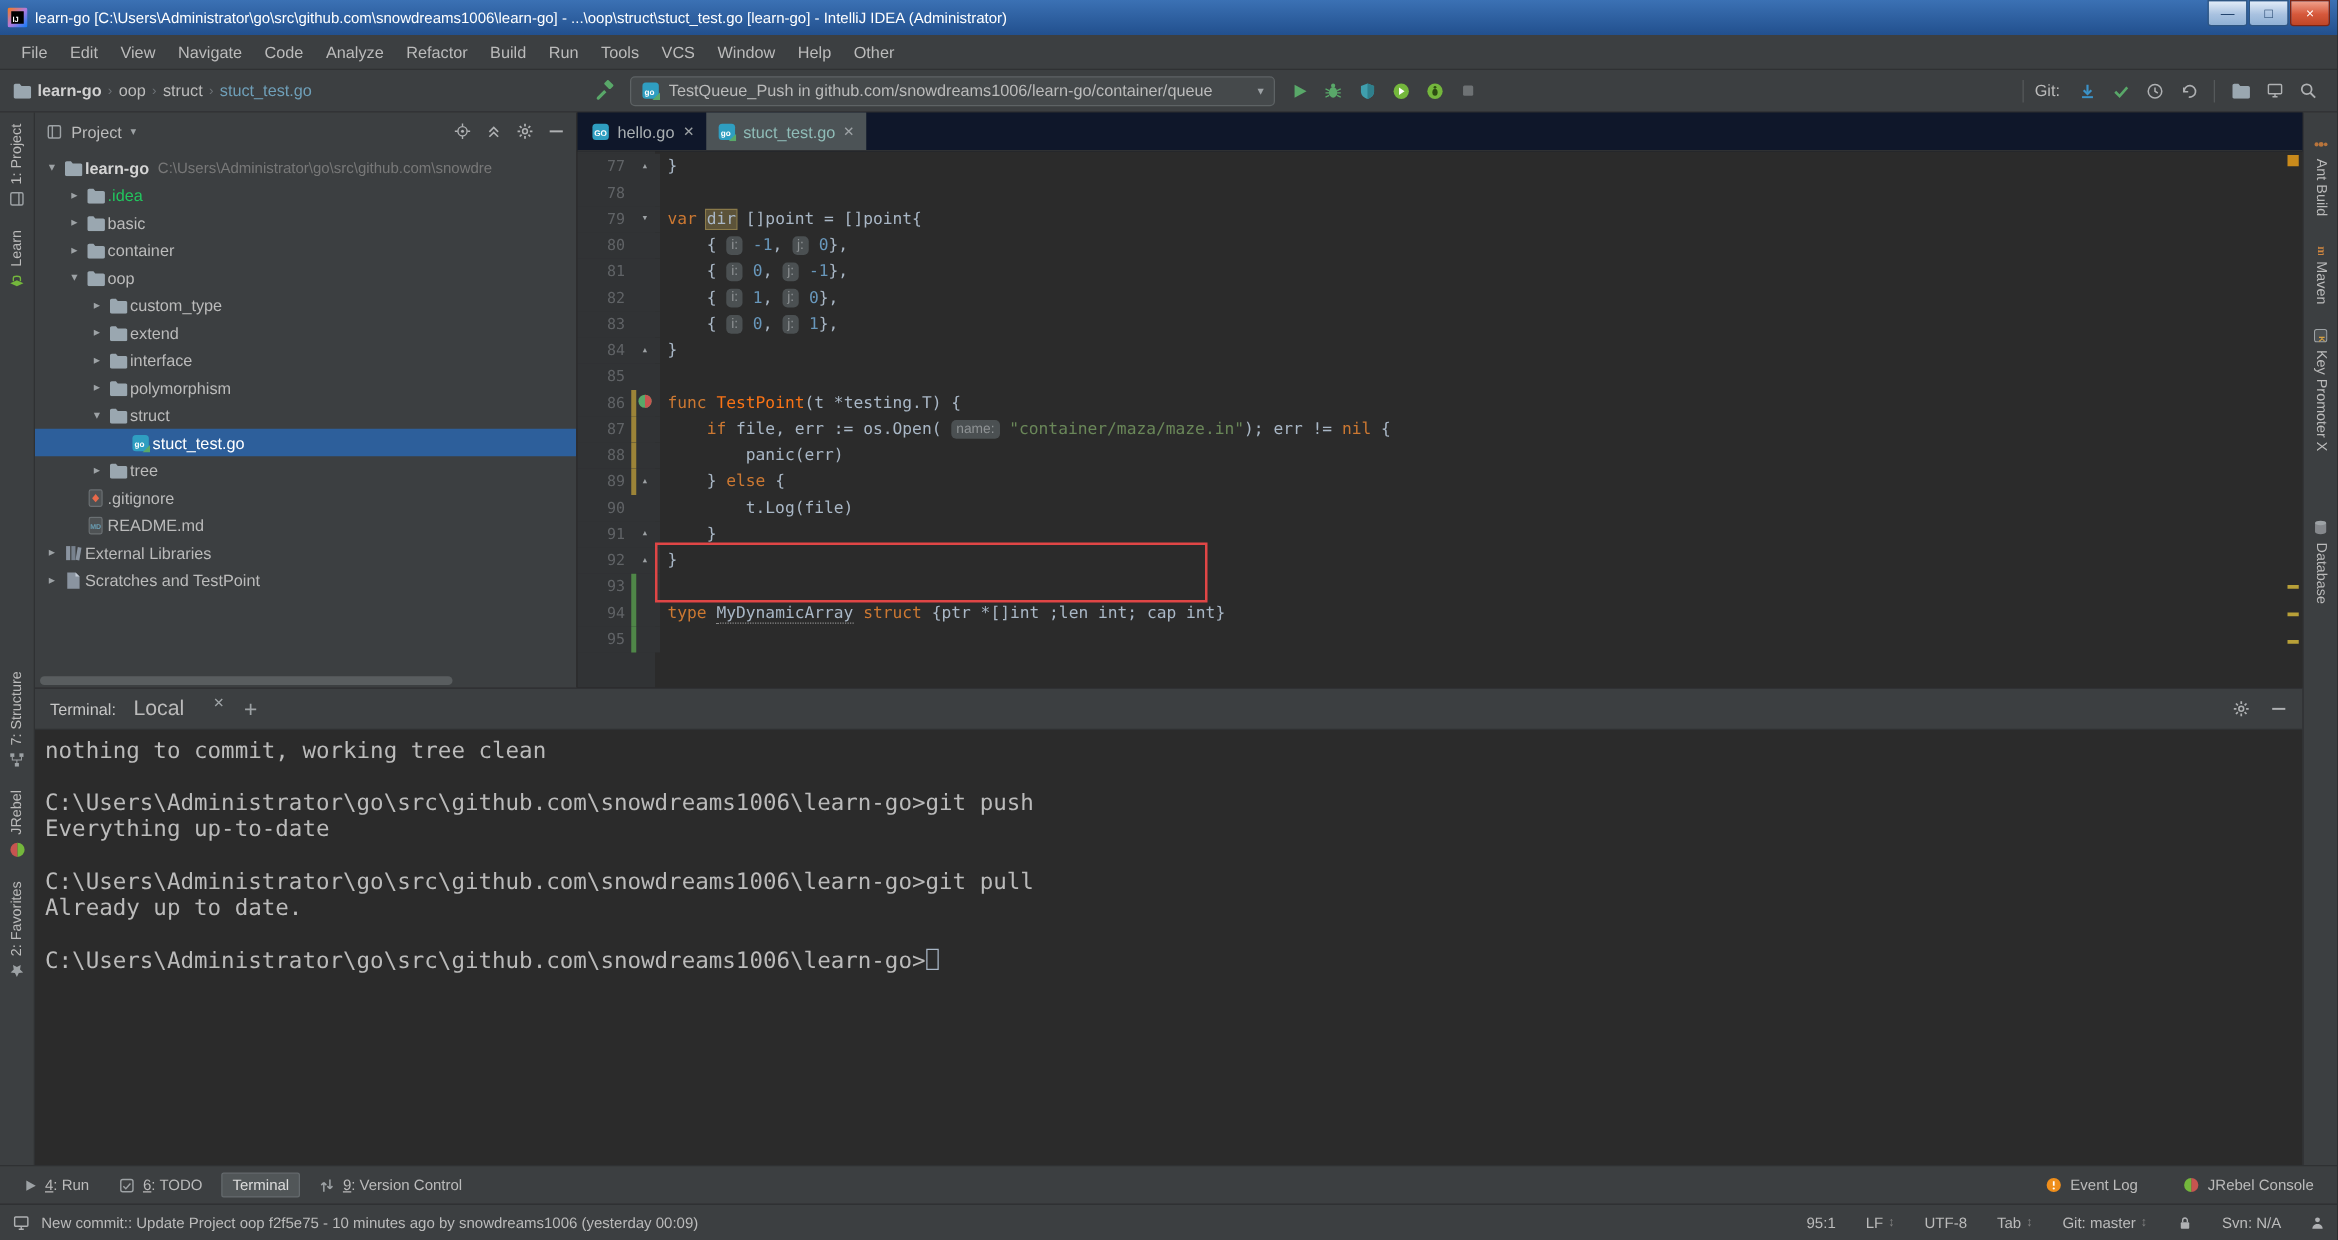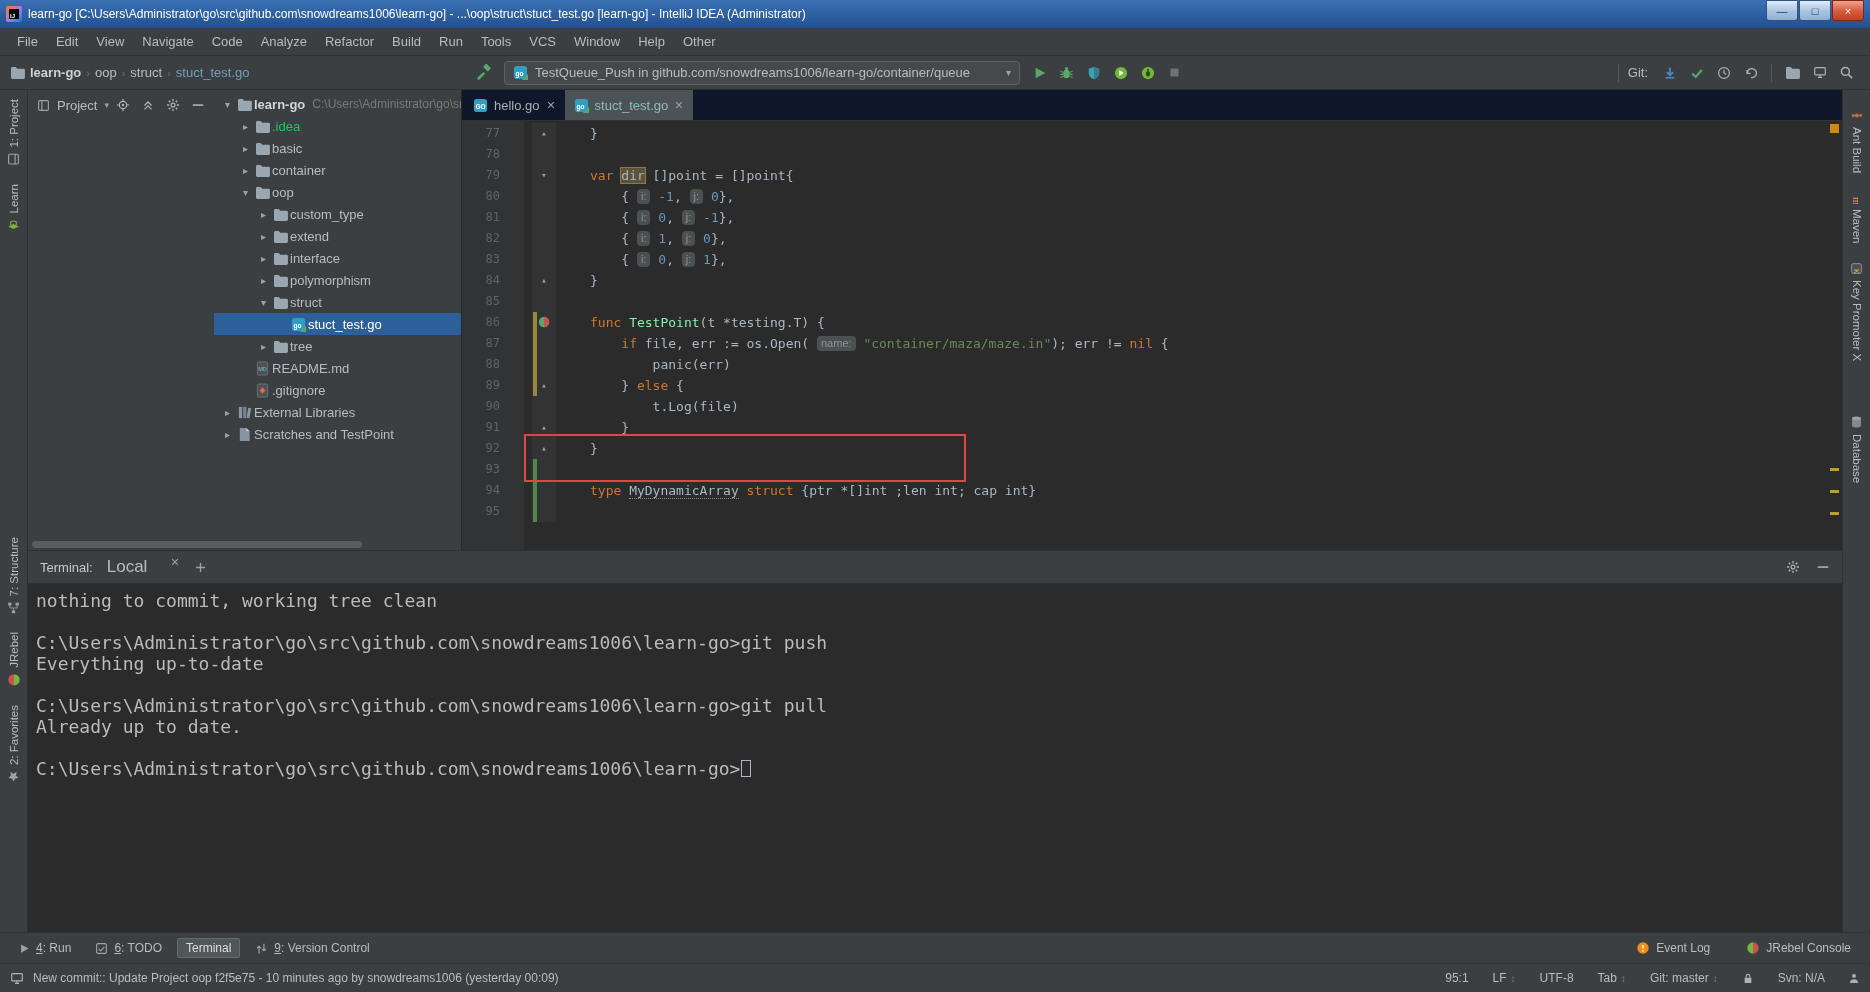--- a/index.html
+++ b/index.html
@@ -48,21 +48,21 @@
   .stripe.left .stripe-item{transform:rotate(180deg);}
   .s-spacer{flex:1;}
   .s-pad{height:140px;flex:0 0 auto;}
   .gap-top{margin-top:36px;}
 
   .center{flex:1;display:flex;flex-direction:column;min-width:0;}
   .main-split{height:460px;flex:0 0 auto;display:flex;min-height:0;}
 
   
   .project-panel{width:433px;flex:0 0 auto;background:#3c3f41;border-right:1px solid #282828;
-    display:flex;flex-direction:row;position:relative;overflow:hidden;}
+    display:flex;flex-direction:column;position:relative;overflow:hidden;}
   .pp-header{height:30px;flex:0 0 auto;display:flex;align-items:center;gap:7px;padding:0 9px;
     color:#bbbbbb;font-size:13px;}
   .pp-caret{color:#9da2a5;font-size:9px;}
   .pp-icons{margin-left:auto;display:flex;gap:11px;align-items:center;}
   .pp-icons .icon{cursor:pointer;}
   .tree{flex:1;overflow:hidden;padding-top:3px;}
   .tree-row{height:22px;display:flex;align-items:center;color:#bbbbbb;font-size:13px;white-space:nowrap;cursor:pointer;overflow:hidden;}
   .tree-row.selected{background:#2d5f9b;color:#fff;}
   .tree-arrow{width:15px;flex:0 0 auto;text-align:center;color:#9da2a5;font-size:10px;}
   .tree-ico{width:19px;flex:0 0 auto;display:flex;justify-content:center;}
@@ -73,32 +73,32 @@
 
   
   .editor{flex:1;min-width:0;background:#2b2b2b;display:flex;flex-direction:column;position:relative;}
   .tabbar{height:30px;flex:0 0 auto;background:#0f172a;border-bottom:1px solid #2f3133;
     display:flex;align-items:stretch;padding-left:2px;}
   .tab{display:flex;align-items:center;gap:6px;padding:0 9px;color:#a9afb2;font-size:13px;cursor:pointer;}
   .tab.active{background:#4c5356;color:#8fbcb7;}
   .tab-close{display:inline-flex;cursor:pointer;}
   .code-scroll{flex:1;position:relative;font-family:"DejaVu Sans Mono",monospace;font-size:13px;padding-top:2px;overflow:hidden;}
   .code-scroll::before{content:"";position:absolute;left:0;top:0;bottom:0;width:62px;background:#313335;}
-  .cl{display:flex;height:21px;line-height:21px;position:relative;gap:28px;}
+  .cl{display:flex;height:21px;line-height:21px;position:relative;}
   .ln{width:38px;flex:0 0 auto;text-align:right;padding-right:4px;color:#606366;font-size:12px;background:#313335;}
   .gut{width:24px;flex:0 0 auto;background:#313335;position:relative;display:flex;align-items:center;justify-content:center;}
   .vcs{position:absolute;left:1px;top:0;bottom:0;width:4px;}
   .vcs.mod{background:#9c8438;}
   .vcs.add{background:#4f8748;}
   .gicon{font-size:9px;color:#9da2a5;line-height:1;cursor:pointer;z-index:1;}
   .codetxt{white-space:pre;color:#a9b7c6;padding-left:6px;}
   .codetxt .k{color:#cc7832;}
   .codetxt .s{color:#6a8759;}
   .codetxt .n{color:#6897bb;}
-  .codetxt .f{color:#86efac;}
+  .codetxt .f{color:#f97316;}
   .codetxt .t{border-bottom:1px dotted #8a8a8a;}
   .codetxt .h{display:inline-block;background:#4b5052;color:#8e9294;border-radius:4px;font-size:11px;
     line-height:15px;padding:0 4px;vertical-align:1px;font-family:"Liberation Sans",sans-serif;}
   .codetxt .occ{background:#5c5339;outline:1px solid #8a7a4a;}
   .red-box{position:absolute;left:62px;top:344px;width:438px;height:44px;border:2px solid #e04646;pointer-events:none;}
   .mark-square{position:absolute;top:34px;right:3px;width:9px;height:9px;background:#c98a1b;cursor:pointer;}
   .mark-dash{position:absolute;right:3px;width:9px;height:3px;background:#b8a038;cursor:pointer;}
 
   
   .terminal{flex:1;min-height:0;background:#2b2b2b;border-top:1px solid #2f3133;display:flex;flex-direction:column;}
@@ -505,34 +505,34 @@
                     <path fill="#9aa7b0" d="M1 2.5C1 1.7 1.7 1 2.5 1h3.6l1.6 2h6.8c.8 0 1.5.7 1.5 1.5v8c0 .8-.7 1.5-1.5 1.5h-12C1.7 14 1 13.3 1 12.5z"></path>
                   </svg>
                 </span>
                 <span class="tree-label">tree</span>
               </div>
               <div class="tree-row" style="padding-left:24px">
                 <span class="tree-arrow"></span>
                 <span class="tree-ico">
                   <svg width="15" height="15" viewBox="0 0 16 16">
                     <rect x="2.5" y="1" width="11" height="14" rx="1.5" fill="#4e5254" stroke="#6b7073"></rect>
-                    <text x="8" y="11" text-anchor="middle" font-size="6" font-weight="bold" fill="#6a9fb5" font-family="Liberation Sans,sans-serif">MD</text>
-                  </svg>
-                </span>
-                <span class="tree-label">README.md</span>
+                    <path d="M8 4.5l3 3.5-3 3.5L5 8z" fill="#e8694a"></path>
+                  </svg>
+                </span>
+                <span class="tree-label">.gitignore</span>
               </div>
               <div class="tree-row" style="padding-left:24px">
                 <span class="tree-arrow"></span>
                 <span class="tree-ico">
                   <svg width="15" height="15" viewBox="0 0 16 16">
                     <rect x="2.5" y="1" width="11" height="14" rx="1.5" fill="#4e5254" stroke="#6b7073"></rect>
-                    <path d="M8 4.5l3 3.5-3 3.5L5 8z" fill="#e8694a"></path>
-                  </svg>
-                </span>
-                <span class="tree-label">.gitignore</span>
+                    <text x="8" y="11" text-anchor="middle" font-size="6" font-weight="bold" fill="#6a9fb5" font-family="Liberation Sans,sans-serif">MD</text>
+                  </svg>
+                </span>
+                <span class="tree-label">README.md</span>
               </div>
               <div class="tree-row" style="padding-left:6px">
                 <span class="tree-arrow">▸</span>
                 <span class="tree-ico">
                   <svg width="15" height="15" viewBox="0 0 16 16">
                     <rect x="2" y="2" width="3.5" height="12" fill="#8a94a0"></rect>
                     <rect x="6.5" y="2" width="3.5" height="12" fill="#77818d"></rect>
                     <rect x="11" y="3" width="3.2" height="11" fill="#8a94a0" transform="rotate(10 12.5 8.5)"></rect>
                   </svg>
                 </span>

